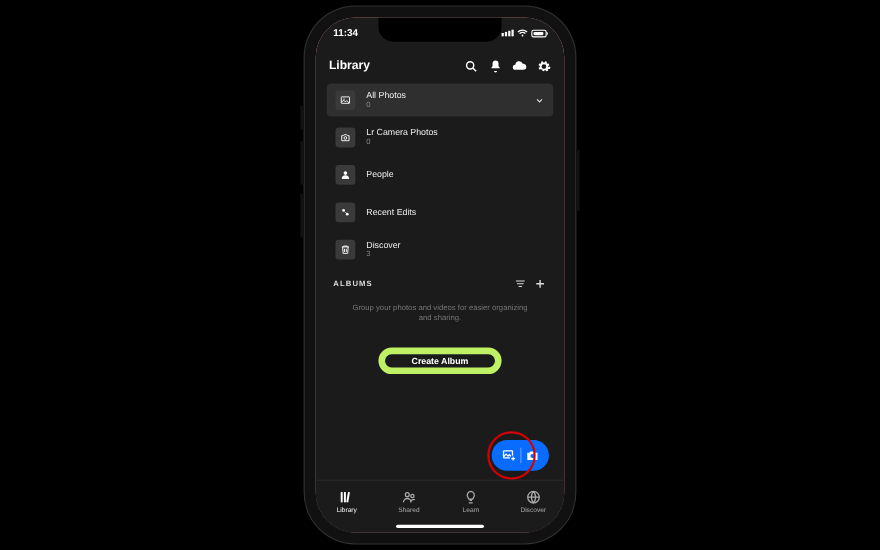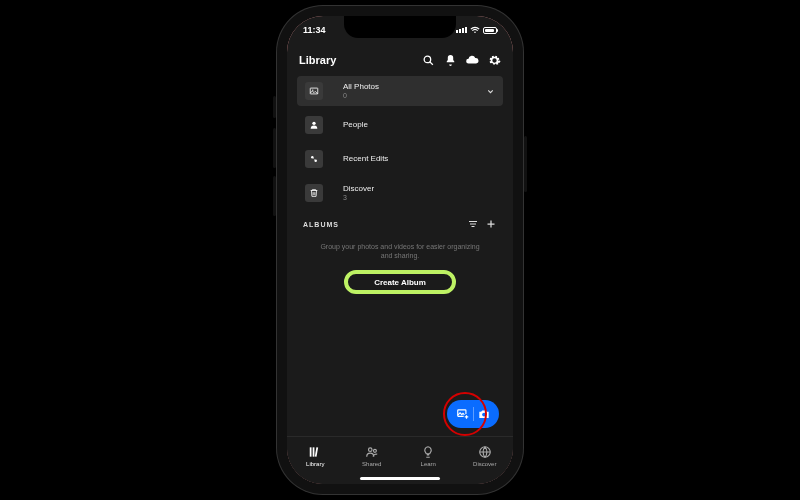--- a/index.html
+++ b/index.html
@@ -76,21 +76,21 @@
     align-items: center;
     padding: 0 12px;
     gap: 8px;
   }
   .header-title { flex: 1; font-size: 11px; font-weight: 600; }
   .header-ico { width: 14px; height: 14px; display:flex; align-items:center; justify-content:center; color:#fff; }
   .list { padding: 0 10px; }
   .row {
     display: flex;
     align-items: center;
-    gap: 20px;
+    gap: 10px;
     padding: 6px 8px;
     border-radius: 4px;
     margin-bottom: 4px;
   }
   .row.selected { background: #2f2f2f; }
   .row-ico {
     width: 18px; height: 18px;
     background: #3a3a3a;
     border-radius: 3px;
     display:flex; align-items:center; justify-content:center;
@@ -100,25 +100,25 @@
   .row-title { font-size: 8px; font-weight:500; color:#eee; }
   .row-sub { font-size: 7px; color: #888; }
   .chev { font-size: 9px; color:#ccc; }
   .section-hdr {
     display:flex; align-items:center; padding: 6px 16px 4px; gap:6px;
     margin-top: 4px;
   }
   .section-title { flex:1; font-size:7px; letter-spacing:1px; color:#ddd; font-weight:600; }
   .hint { font-size:7px; color:#777; text-align:center; padding: 8px 30px 10px; line-height:1.3; }
   .create-btn {
-    margin: 0 auto;
+    margin: 12px auto;
     display:block;
     width: 112px;
     height: 24px;
-    border: 4px solid #bef264;
+    border: 6px solid #bef264;
     border-radius: 12px;
     background: transparent;
     color:#fff;
     font-size:8px;
     font-weight:600;
   }
   .fab {
     position:absolute;
     right: 14px;
     bottom: 56px;
@@ -224,20 +224,32 @@
           <div class="row-title">All Photos</div>
           <div class="row-sub">0</div>
         </div>
         <div class="chev">
           <svg width="9" height="9" viewBox="0 0 24 24" fill="none" stroke="#ddd" stroke-width="3">
               <polyline points="6 9 12 15 18 9"></polyline>
             </svg>
         </div>
       </div>
 
+      <div class="row">
+        <div class="row-ico">
+          <svg width="10" height="10" viewBox="0 0 24 24" fill="#fff">
+              <path d="M4 8h3l2-2h6l2 2h3v11H4z" fill="none" stroke="#fff" stroke-width="2"></path>
+              <circle cx="12" cy="13" r="3" fill="none" stroke="#fff" stroke-width="2"></circle>
+            </svg>
+        </div>
+        <div class="row-txt">
+          <div class="row-title">Lr Camera Photos</div>
+          <div class="row-sub">0</div>
+        </div>
+      </div>
 
 
       <div class="row">
         <div class="row-ico">
           <svg width="10" height="10" viewBox="0 0 24 24" fill="#fff">
               <circle cx="12" cy="8" r="4"></circle>
               <path d="M4 21a8 8 0 0116 0z"></path>
             </svg>
         </div>
         <div class="row-txt">

